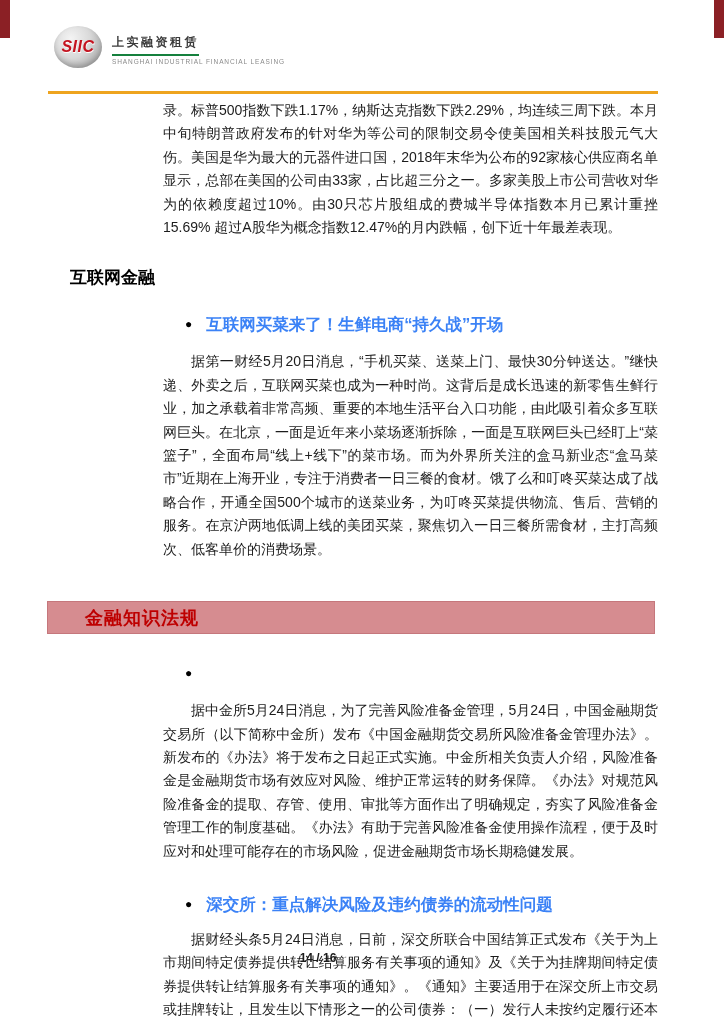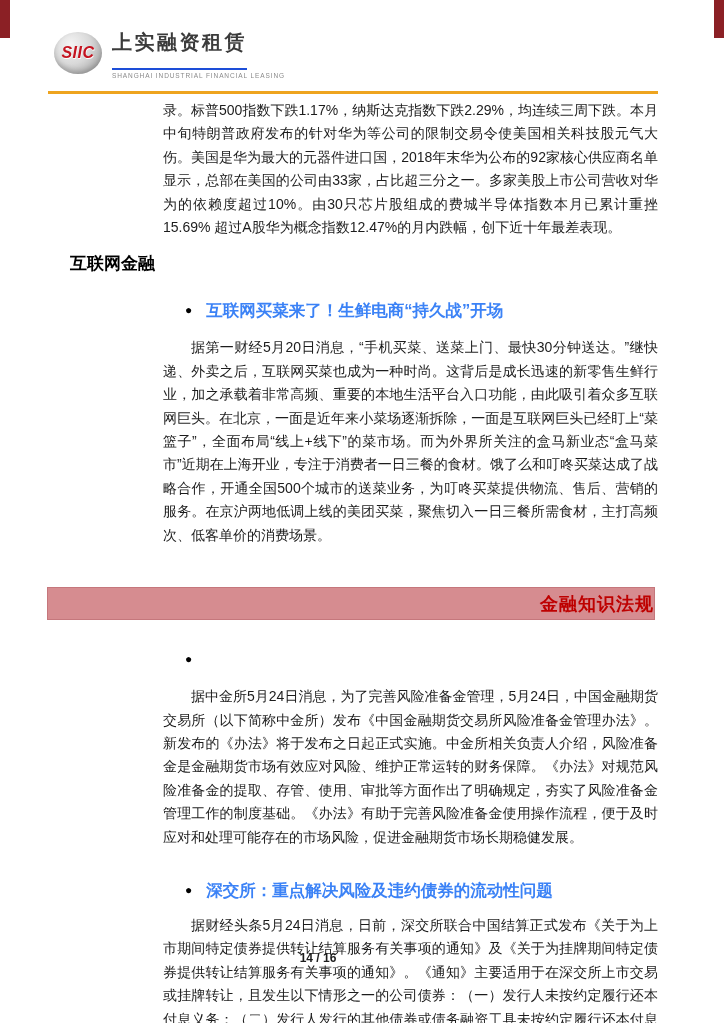--- a/index.html
+++ b/index.html
@@ -22,53 +22,53 @@
     background:radial-gradient(circle at 35% 30%, #f4f4f4 0%, #d9d9d9 45%, #b3b3b3 75%, #999999 100%);
     box-shadow:inset 0 -3px 5px rgba(0,0,0,.18);
   }
   .globe .siic {
     position:absolute; left:1px; top:12px; width:46px; text-align:center;
     font-style:italic; font-weight:900; font-size:16px; letter-spacing:0.5px;
     color:#C41420; text-shadow:0.5px 0.5px 0 #ffffff;
   }
   .company { margin-left:10px; margin-top:3px; }
   .company-cn {
-    display:inline-block; font-size:20px; font-weight:600; color:#3b3b3b;
-    letter-spacing:2.5px; border-bottom:2px solid #1d4ed8; padding-bottom:12px;
+    display:inline-block; font-size:12px; font-weight:600; color:#3b3b3b;
+    letter-spacing:2.5px; border-bottom:2px solid #15803d; padding-bottom:3px;
   }
   .company-en {
     margin-top:2px; font-size:6.5px; color:#8a8a8a; letter-spacing:0.9px;
   }
   .header-divider {
     position:absolute; top:91px; left:48px; width:610px; height:3px; background:#EEA41F;
   }
 
   
   .content { position:absolute; top:0; left:0; width:724px; }
   .para {
     margin-left:163px; width:495px;
     font-size:14px; line-height:23.4px; text-align:justify; color:#1c1c1c;
   }
   .para.indent { text-indent:2em; }
   .intro { margin-top:99px; }
   .section-title {
-    margin-top:13px; margin-left:70px;
+    margin-top:27px; margin-left:70px;
     font-size:17px; font-weight:bold; color:#000;
   }
   .bullet-item {
     display:flex; align-items:flex-start; margin-left:185px; width:473px;
   }
   .bullet-dot { font-size:12px; line-height:23px; margin-right:14px; color:#000; }
   .bullet-heading { font-size:16.5px; font-weight:bold; line-height:23px; color:#3b82f6; }
   .b1 { margin-top:24px; }
   .p2 { margin-top:14px; }
   .banner {
     margin-top:40px; margin-left:47px; width:608px; height:33px;
     background:#D68C90; border:1px solid #C5777C;
-    display:flex; align-items:center; padding-left:37px;justify-content:flex-end;
+    display:flex; align-items:center; padding-left:37px;
   }
   .banner-title { font-size:18px; font-weight:bold; color:#BE0000; letter-spacing:1px; }
   .b2 { margin-top:28px; }
   .p3 { margin-top:14px; }
   .b3 { margin-top:30px; }
   .p4 { margin-top:12px; }
 
   .footer {
     position:absolute; top:948px; left:0; width:636px; text-align:center;
   }

